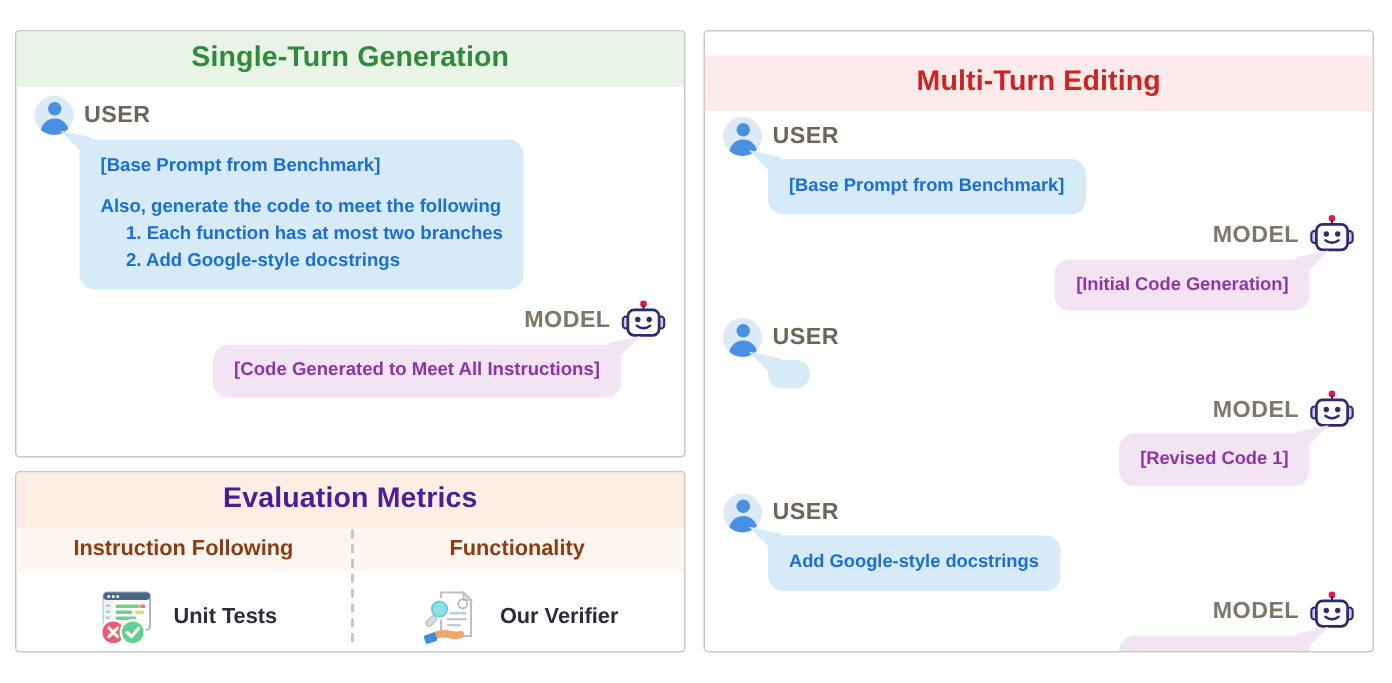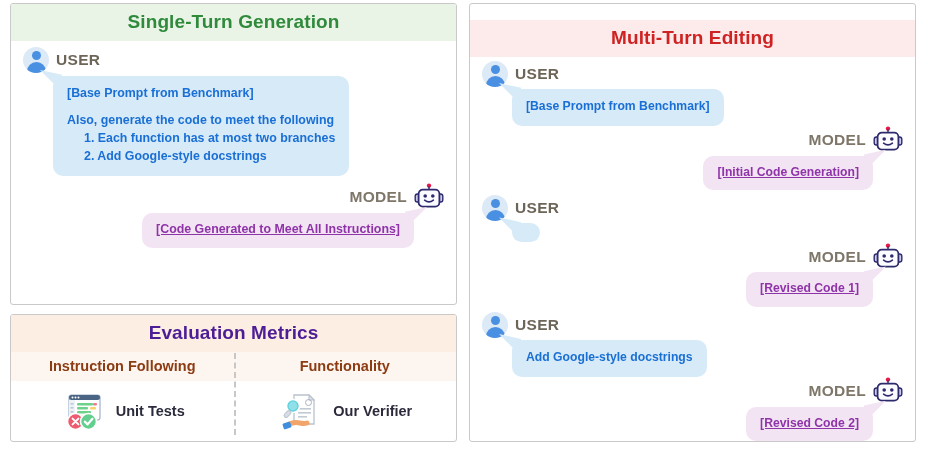--- a/index.html
+++ b/index.html
@@ -13,21 +13,21 @@
     font-family: "Liberation Sans", sans-serif;
     overflow: hidden;
     position: relative;
   }
 
   .page {
     position: relative;
     width: 928px;
     height: 455px;
     box-sizing: border-box;
-    padding: 3px 10px;
+    padding: 20px 10px;
     display: flex;
     gap: 12px;
   }
 
   .col-left {
     width: 447px;
     display: flex;
     flex-direction: column;
     gap: 9px;
   }
@@ -124,21 +124,20 @@
     font-size: 12.4px;
     line-height: 1.45;
     padding: 9px 14px 10px 14px;
   }
   .bubble-model {
     background: #f3e4f4;
     color: #8e33a8;
     font-size: 12.4px;
     line-height: 1.45;
     padding: 8px 14px 9px 14px;
-    text-decoration: underline;
   }
   .bubble-user .tail {
     position: absolute;
     left: -13px; top: -6px;
     width: 22px; height: 22px;
     background: #d7eaf8;
     clip-path: polygon(100% 100%, 100% 22%, 0% 0%);
   }
   .bubble-model .tail {
     position: absolute;

